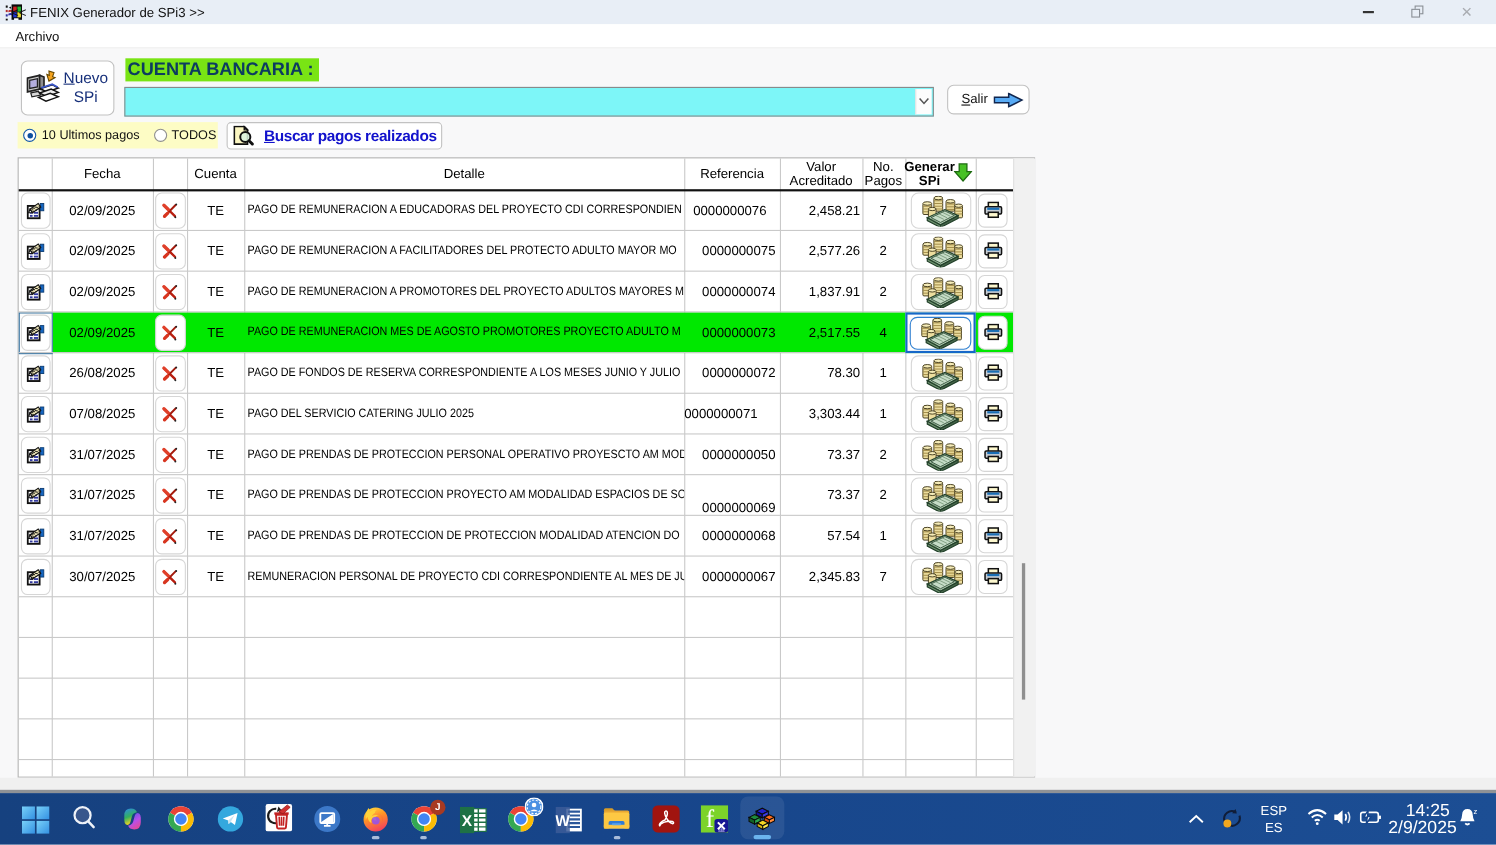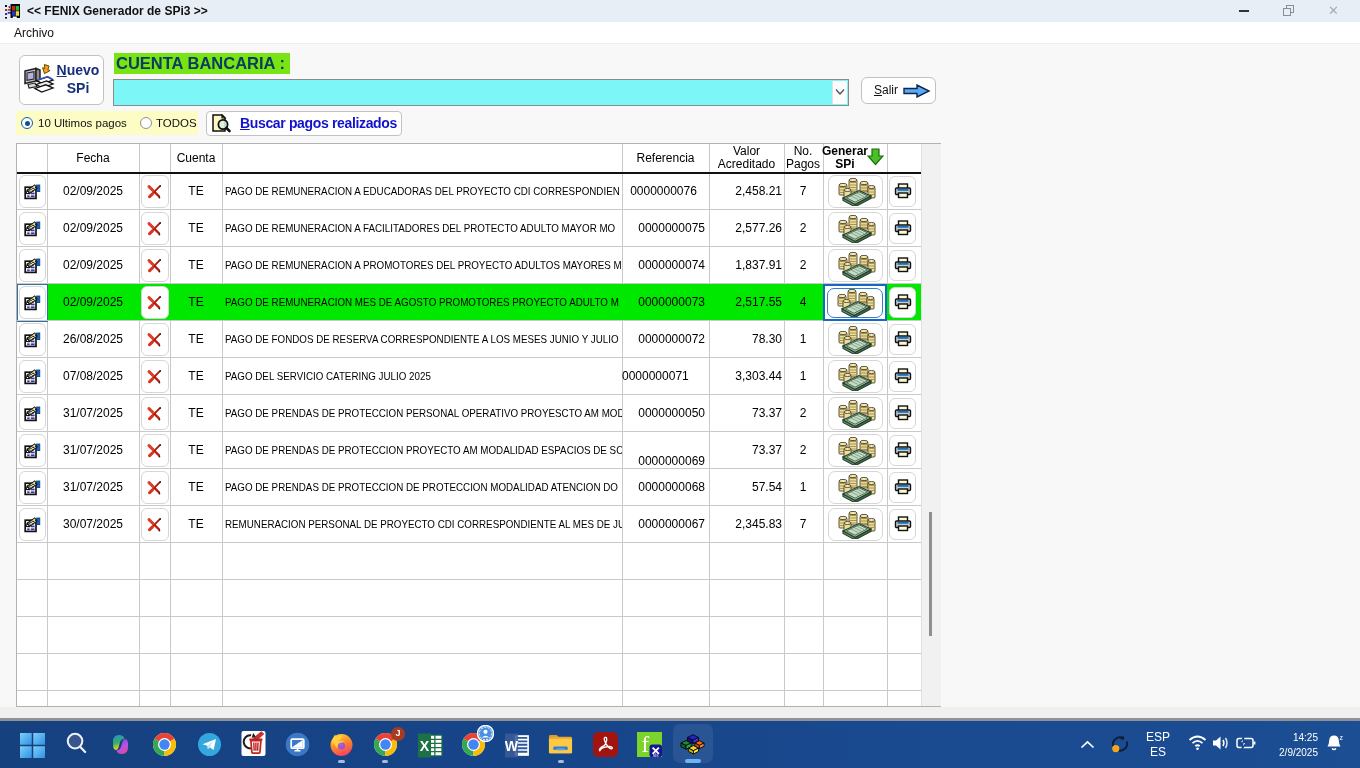--- a/index.html
+++ b/index.html
@@ -1,21 +1,21 @@
 <!DOCTYPE html>
 <html><head>
 <meta charset="utf-8">
 <style>
   * { margin:0; padding:0; box-sizing:border-box; }
   html,body { width:1360px; height:768px; overflow:hidden; font-family:"Liberation Sans", sans-serif; }
   body { position:relative; background:#f8f8f9; }
   .abs { position:absolute; }
   
   #titlebar { position:absolute; left:0; top:0; width:1360px; height:22px; background:#e8eef6; }
-  #title-text { position:absolute; left:27px; top:4px; font-size:12px; color:#111;font-weight:bold; }
+  #title-text { position:absolute; left:10px; top:4px; font-size:12px; color:#111; }
   #menubar { position:absolute; left:0; top:22px; width:1360px; height:22px; background:#ffffff; border-bottom:1px solid #ededed; }
   #menubar span { position:absolute; left:14px; top:4px; font-size:12px; color:#111; }
   
   .vbtn { position:absolute; background:#fff; border:1px solid #c2c2c2; border-radius:6px; }
   
   #grid { position:absolute; left:16px; top:143px; width:925px; height:564px; background:#ffffff; border:1px solid #b2b2b2; }
   .vline { position:absolute; top:0; width:1px; height:562px; background:#c9c9c9; }
   .hline { position:absolute; left:0; width:904px; height:1px; background:#c9c9c9; }
   .hdr { position:absolute; top:0; font-size:12px; color:#000; text-align:center; line-height:29px; height:29px; overflow:hidden; }
   .hdr2 { position:absolute; top:1px; font-size:12px; color:#000; text-align:center; line-height:13px; }
@@ -141,21 +141,21 @@
 
   <path d="M21.5 1.5 l4.6 1.6 l-1.3 3.6 l2.3 0.8 l-5.6 3.2 l-1.9 -6 l2.2 0.8 Z" fill="#f5a31d" stroke="#6a4a00" stroke-width="1"></path>
 
   <g stroke="#111" stroke-width="1.3">
     <path d="M14 17.5 l10.5 -3.5 l5.5 3 l-10.5 3.7 Z" fill="#fff"></path>
     <path d="M13 21.5 l10.5 -3.5 l6.5 3 l-10.7 3.9 Z" fill="#ececec"></path>
     <path d="M12 25.5 l10.7 -3.7 l7.3 3.2 l-11.2 4 Z" fill="#fff"></path>
     <path d="M14.5 16.9 l10 -3.4 l5 2.8" fill="none" stroke="#3a56c8" stroke-width="1.6"></path>
   </g>
 </svg>
-<div class="abs" style="left:54px;top:61px;width:48px;text-align:center;font-size:14px;font-weight:bold;color:#17307a;line-height:18px"><span style="text-decoration:underline">N</span>uevo<br>SPi</div>
+<div class="abs" style="left:54px;top:61px;width:48px;text-align:center;font-size:14px;font-weight:normal;color:#17307a;line-height:18px"><span style="text-decoration:underline">N</span>uevo<br>SPi</div>
 
 <div class="abs" style="left:114px;top:53px;width:176px;height:21px;background:#79e414;color:#0c3c60;font-weight:bold;font-size:16.5px;line-height:21px;text-indent:2px;white-space:nowrap">CUENTA BANCARIA :</div>
 
 <div class="abs" style="left:113px;top:79px;width:736px;height:27px;background:#7df6f8;border:1px solid #8a8a8a;">
   <div style="position:absolute;right:1px;top:1px;width:15px;height:23px;background:#fdfdfd;border-left:1px solid #e2e2e2"></div>
   <svg style="position:absolute;right:3px;top:8px" width="10" height="8" viewBox="0 0 10 8">
       <path d="M1 1.5 L5 6 L9 1.5" fill="none" stroke="#555" stroke-width="1.4"></path>
     </svg>
 </div>
 
@@ -188,20 +188,21 @@
   <div class="vline" style="left:153px"></div>
   <div class="vline" style="left:205px"></div>
   <div class="vline" style="left:605px"></div>
   <div class="vline" style="left:692px"></div>
   <div class="vline" style="left:767px"></div>
   <div class="vline" style="left:805.5px"></div>
   <div class="vline" style="left:870px"></div>
 
   <div class="hdr" style="left:30px;width:92px">Fecha</div>
   <div class="hdr" style="left:153px;width:52px">Cuenta</div>
+  <div class="hdr" style="left:205px;width:400px">Detalle</div>
   <div class="hdr" style="left:605px;width:87px">Referencia</div>
   <div class="hdr2" style="left:692px;width:75px">Valor<br>Acreditado</div>
   <div class="hdr2" style="left:767px;width:38px">No.<br>Pagos</div>
   <div class="hdr2" style="left:805px;width:46px;font-weight:bold">Generar<br>SPi</div>
   <svg class="abs" style="left:850px;top:4px" width="17" height="18" viewBox="0 0 17 18">
     <path d="M5 1 L12 1 L12 8 L16 8 L8.5 16.5 L1 8 L5 8 Z" fill="#47c125" stroke="#1d6b10" stroke-width="1.2"></path>
   </svg>
   <div class="abs" style="left:0;top:27.5px;width:904px;height:2px;background:#111"></div>
 
   <div id="rows">
@@ -683,19 +684,19 @@
   <svg class="abs" style="left:1212px;top:14px" width="18" height="16" viewBox="0 0 18 16">
     <path d="M1 5.5 L4 5.5 L8.5 1.5 L8.5 14.5 L4 10.5 L1 10.5 Z" fill="#fff"></path>
     <path d="M11 5 Q12.8 8 11 11" fill="none" stroke="#fff" stroke-width="1.5"></path>
     <path d="M13.5 3 Q16.5 8 13.5 13" fill="none" stroke="#fff" stroke-width="1.5" opacity="0.85"></path>
   </svg>
   <svg class="abs" style="left:1236px;top:15px" width="20" height="14" viewBox="0 0 20 14">
     <rect x="1" y="2.5" width="16" height="9" rx="2" fill="none" stroke="#fff" stroke-width="1.5"></rect>
     <rect x="17.6" y="5.5" width="1.8" height="3" fill="#fff"></rect>
     <path d="M7.8 0.8 L3.8 6.9 L7 6.9 L6 13.2 L10.4 6.4 L7.2 6.4 Z" fill="#fff" stroke="#17458a" stroke-width="1.3"></path>
   </svg>
-  <div class="tray" style="left:1262px;top:9px;width:56px;text-align:right;font-size:10px;line-height:15px">14:25<br>2/9/2025</div>
+  <div class="tray" style="left:1262px;top:9px;width:56px;text-align:right;font-size:16px;line-height:15px">14:25<br>2/9/2025</div>
   <svg class="abs" style="left:1325px;top:13px" width="18" height="19" viewBox="0 0 18 19">
     <path d="M9 1.5 Q13.5 1.5 13.8 6.5 Q14 10.5 15.5 12.5 L2.5 12.5 Q4 10.5 4.2 6.5 Q4.5 1.5 9 1.5 Z" fill="#fff"></path>
     <path d="M7 14.5 Q9 16.5 11 14.5" fill="none" stroke="#fff" stroke-width="1.6"></path>
     <text x="14.5" y="6" font-size="7" fill="#fff" font-family="Liberation Sans">z</text>
   </svg>
 </div>
 
 </body></html>

